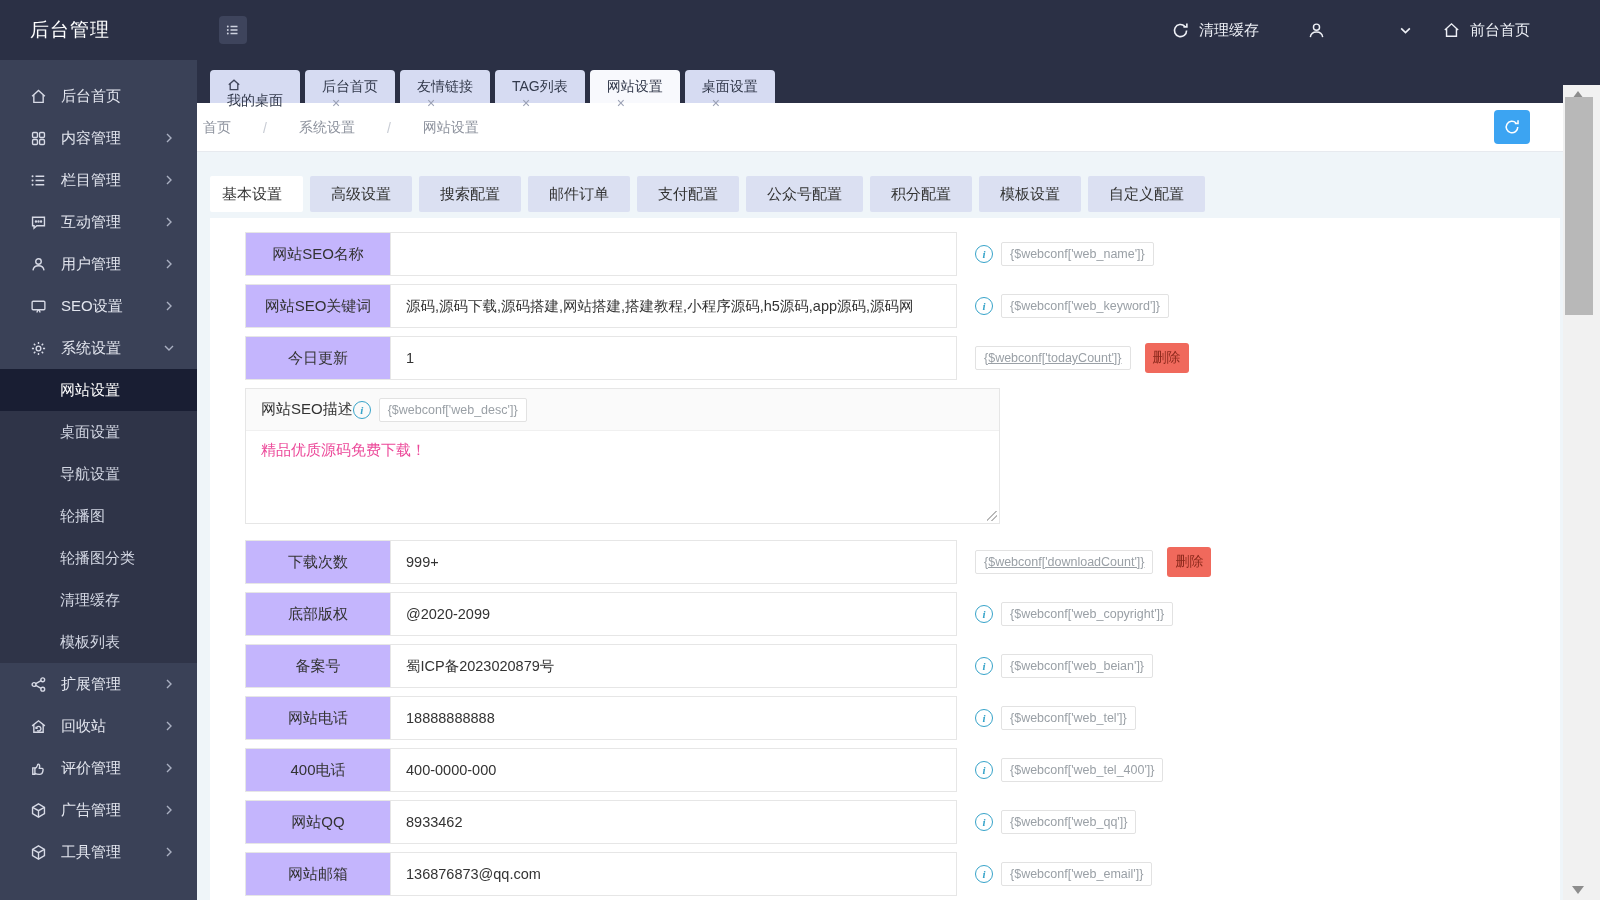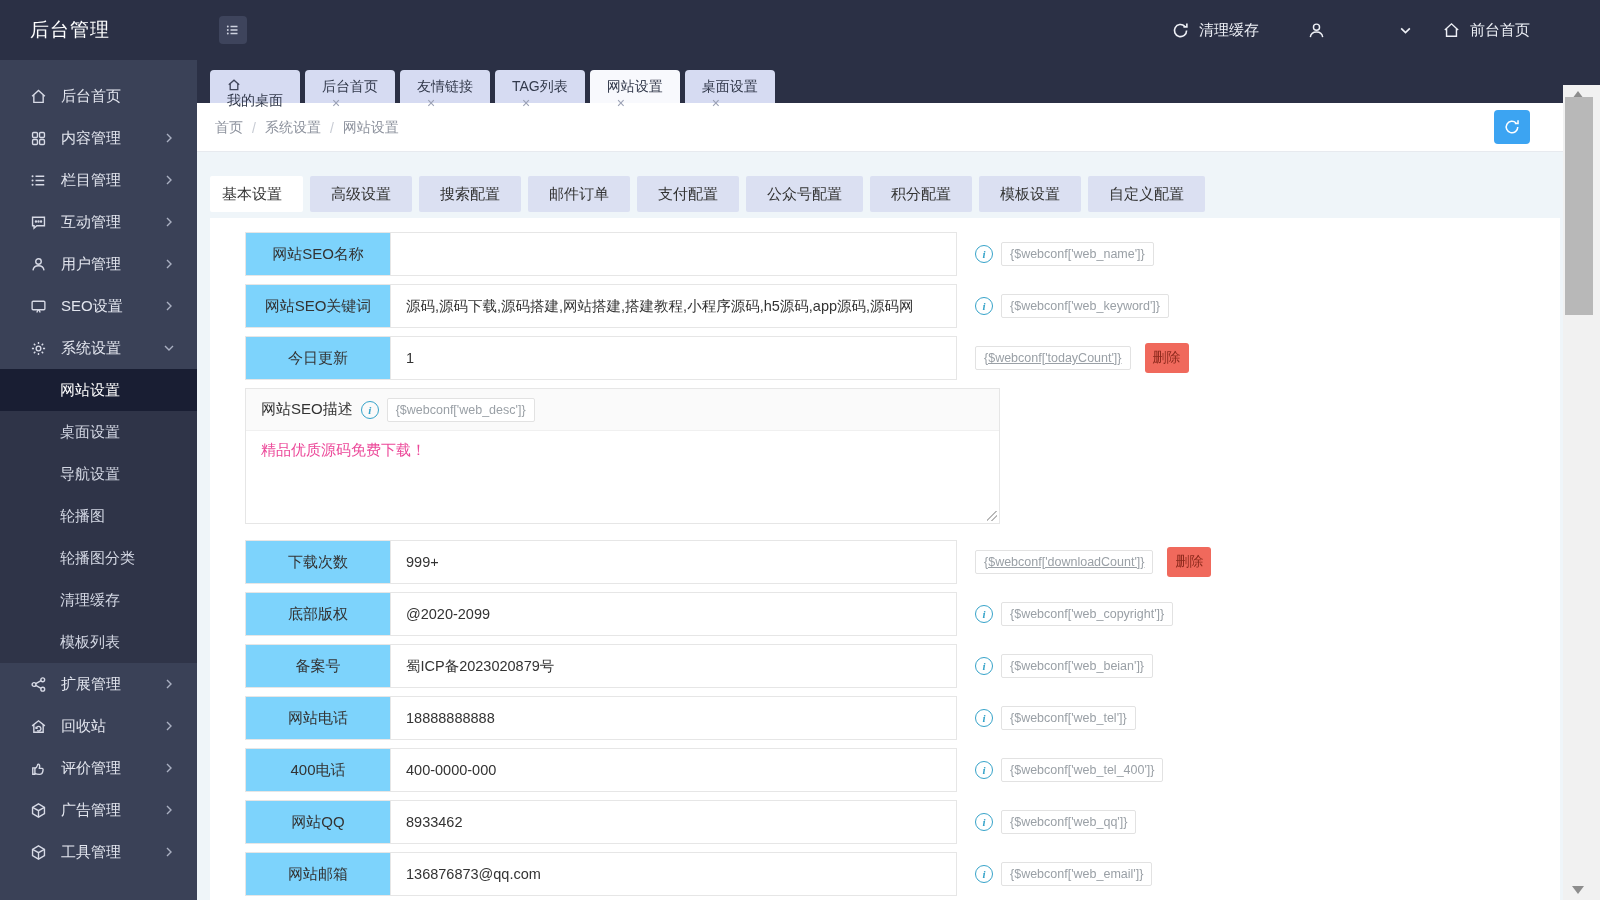--- a/index.html
+++ b/index.html
@@ -35,46 +35,46 @@
   
   .tabband { position:absolute; left:197px; top:60px; width:1403px; height:43px; background:#2b3045; display:flex; align-items:flex-end; padding-left:13px; z-index:3;}
   .wtab { height:33px; display:flex; align-items:flex-start; padding:8px 17px; margin-right:5px; background:#d6dbf2; border-radius:4px 4px 0 0; font-size:14px; color:#333a4c; cursor:pointer; white-space:nowrap;flex-direction:column;}
   .wtab.active { background:#f8f9fd; }
   .wtab .thome { width:14px; height:14px; margin-right:7px; color:#40465a;}
   .wtab .thome svg { width:14px; height:14px;}
   .wtab .tclose { margin-left:10px; color:#9aa0b4; font-size:14px; line-height:1; cursor:pointer;}
 
   
   .crumbbar { position:absolute; left:197px; top:103px; width:1366px; height:49px; background:#ffffff; border-bottom:1px solid #e7eaef; z-index:2;}
-  .crumbs { position:absolute; left:18px; top:0; height:49px; display:flex; align-items:center; font-size:14px; color:#8e939e;}
+  .crumbs { position:absolute; left:6px; top:0; height:49px; display:flex; align-items:center; font-size:14px; color:#8e939e;gap:23px;}
   .crumb { cursor:pointer; }
   .crumb-sep { margin:0 9px; color:#c8ccd4; }
   .refresh-btn { position:absolute; right:33px; top:7px; width:36px; height:34px; border-radius:4px; background:#3ca4f2; border:none; display:flex; align-items:center; justify-content:center; cursor:pointer;}
   .refresh-btn svg { width:18px; height:18px; color:#fff;}
 
   
   .content { position:absolute; left:197px; top:152px; width:1366px; height:748px; background:#eff5f9; }
   .chips { position:absolute; left:13px; top:24px; display:flex; }
   .chip { height:36px; display:flex; align-items:center; padding:0 21px; margin-right:7px; background:#dbe0f2; border-radius:2px; font-size:15px; color:#333; cursor:pointer;}
   .chip.active { background:#ffffff;padding-left:12px; }
   .card { position:absolute; left:13px; top:66px; width:1350px; height:682px; background:#ffffff; padding:14px 0 0 35px; overflow:hidden;}
 
   .frow { display:flex; align-items:center; margin-bottom:8px; height:44px;}
   .fbox { display:flex; width:712px; height:44px; border:1px solid #e6e6e6; background:#fff;}
-  .flabel { width:145px; background:#7dd3fc; border-right:1px solid #e6e6e6; display:flex; align-items:center; justify-content:center; font-size:15px; color:#333; flex:0 0 auto;}
+  .flabel { width:145px; background:#c4b5fd; border-right:1px solid #e6e6e6; display:flex; align-items:center; justify-content:center; font-size:15px; color:#333; flex:0 0 auto;}
   .finput { flex:1; border:none; outline:none; background:transparent; padding:0 15px; font-size:14.5px; color:#333; font-family:inherit; min-width:0;}
   .annex { display:flex; align-items:center; margin-left:18px; }
   .info-i { width:18px; height:18px; border:1.4px solid #36a3c9; border-radius:50%; color:#36a3c9; display:flex; align-items:center; justify-content:center; font:italic bold 11px "Liberation Serif","DejaVu Serif",serif; flex:0 0 auto;}
   .tagbox { margin-left:8px; border:1px solid #e2e2e2; border-radius:2px; background:#fff; padding:4px 8px; font-size:12.5px; color:#9aa0a6; white-space:nowrap;}
   .tagbox.first { margin-left:0;text-decoration:underline; }
   .del-btn { margin-left:14px; width:44px; height:30px; border:none; border-radius:3px; background:#f0695c; color:#8e2a1d; font-size:14px; font-family:inherit; cursor:pointer;}
 
   .tblock { width:755px; border:1px solid #e6e6e6; margin-bottom:16px; background:#fff;}
   .tblock-head { height:42px; background:#fafafa; display:flex; align-items:center; padding-left:15px; border-bottom:1px solid #f0f0f0;}
-  .tblock-label { font-size:15px; color:#333; margin-right:8px;}
+  .tblock-label { font-size:15px; color:#333; }
   .tblock-body { position:relative; }
   .tarea { display:block; width:100%; height:92px; border:none; outline:none; resize:none; padding:10px 15px; font-size:15px; color:#ec4899; font-family:inherit;}
   .resize-h { position:absolute; right:2px; bottom:2px; width:10px; height:10px; background:linear-gradient(135deg, transparent 45%, #b9b9b9 45%, #b9b9b9 53%, transparent 53%, transparent 70%, #b9b9b9 70%, #b9b9b9 78%, transparent 78%); cursor:nwse-resize;}
 
   
   .scrollcol { position:absolute; left:1563px; top:85px; width:37px; height:815px; background:#f1f1f1; z-index:6;}
   .scroll-up { position:absolute; left:9px; top:6px; width:0; height:0; border-left:6px solid transparent; border-right:6px solid transparent; border-bottom:8px solid #8d8d8d; cursor:pointer;}
   .scroll-down { position:absolute; left:9px; bottom:6px; width:0; height:0; border-left:6px solid transparent; border-right:6px solid transparent; border-top:8px solid #8d8d8d; cursor:pointer;}
   .scroll-thumb { position:absolute; left:2px; top:12px; width:28px; height:218px; background:#b8b8b8; cursor:grab;}
 </style>

